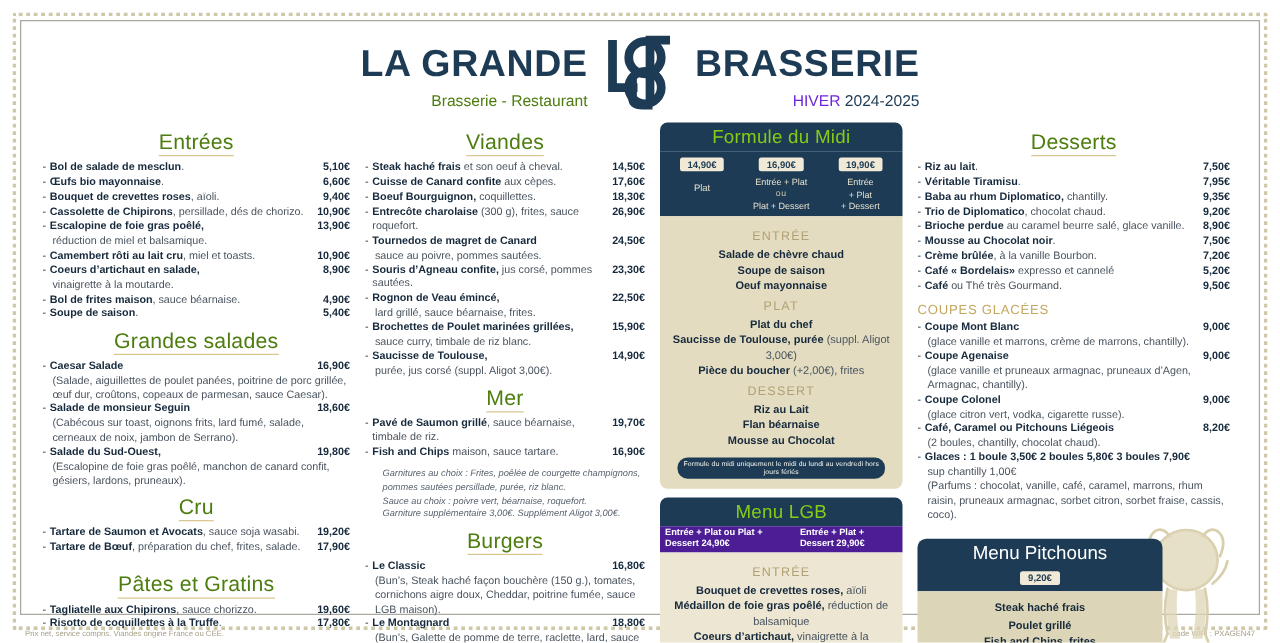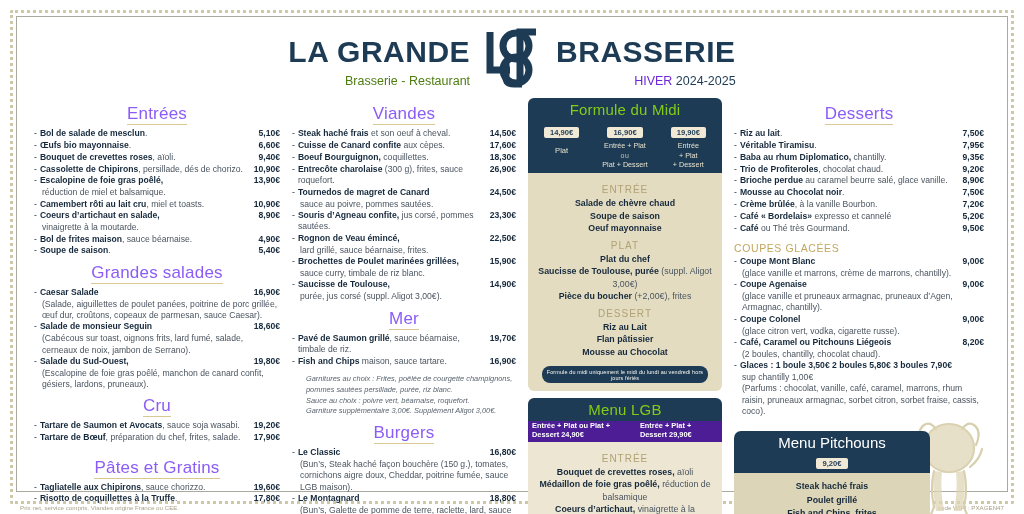--- a/index.html
+++ b/index.html
@@ -91,21 +91,21 @@
   }
   .col { padding: 0 6px; }
   .col-1 { width: 258px; }
   .col-2 { width: 236px; }
   .col-3 { width: 206px; }
   .col-4 { width: 262px; }
 
   .sec-title {
     text-align: center;
     font-size: 17px;
-    color: #8b5cf6;
+    color: #4d7c0f;
     font-weight: normal;
     margin: 6px 0 4px 0;
     letter-spacing: 0.2px;
   }
   .sec-title .ul {
     border-bottom: 1px solid #d9c892;
     padding-bottom: 1px;
   }
   .sub-title {
     font-size: 10.5px;
@@ -560,21 +560,21 @@
             <div class="course-line">Soupe de saison</div>
             <div class="course-line">Oeuf mayonnaise</div>
 
             <div class="course-label">PLAT</div>
             <div class="course-line">Plat du chef</div>
             <div class="course-line"><span>Saucisse de Toulouse, purée</span><span class="soft"> (suppl. Aligot 3,00€)</span></div>
             <div class="course-line"><span>Pièce du boucher</span><span class="soft"> (+2,00€), frites</span></div>
 
             <div class="course-label">DESSERT</div>
             <div class="course-line">Riz au Lait</div>
-            <div class="course-line">Flan pâtissier</div>
+            <div class="course-line">Flan béarnaise</div>
             <div class="course-line">Mousse au Chocolat</div>
 
             <div class="banner">Formule du midi uniquement le midi du lundi au vendredi hors jours fériés</div>
           </div>
         </div>
 
         <div class="panel">
           <div class="panel-head">Menu LGB</div>
           <div class="lgb-price-row">
             <span><span>Entrée + Plat ou Plat + Dessert</span> <span class="amt">24,90€</span></span>
@@ -604,21 +604,21 @@
               <span class="item-body"><span class="item-name">Véritable Tiramisu</span><span class="item-desc">.</span></span>
               <span class="price">7,95€</span>
             </div>
           <div class="item">
               <span class="dash">-</span>
               <span class="item-body"><span class="item-name">Baba au rhum Diplomatico,</span><span class="item-desc"> chantilly.</span></span>
               <span class="price">9,35€</span>
             </div>
           <div class="item">
               <span class="dash">-</span>
-              <span class="item-body"><span class="item-name">Trio de Profiteroles</span><span class="item-desc">, chocolat chaud.</span></span>
+              <span class="item-body"><span class="item-name">Trio de Diplomatico</span><span class="item-desc">, chocolat chaud.</span></span>
               <span class="price">9,20€</span>
             </div>
           <div class="item">
               <span class="dash">-</span>
               <span class="item-body"><span class="item-name">Brioche perdue</span><span class="item-desc"> au caramel beurre salé, glace vanille.</span></span>
               <span class="price">8,90€</span>
             </div>
           <div class="item">
               <span class="dash">-</span>
               <span class="item-body"><span class="item-name">Mousse au Chocolat noir</span><span class="item-desc">.</span></span>

